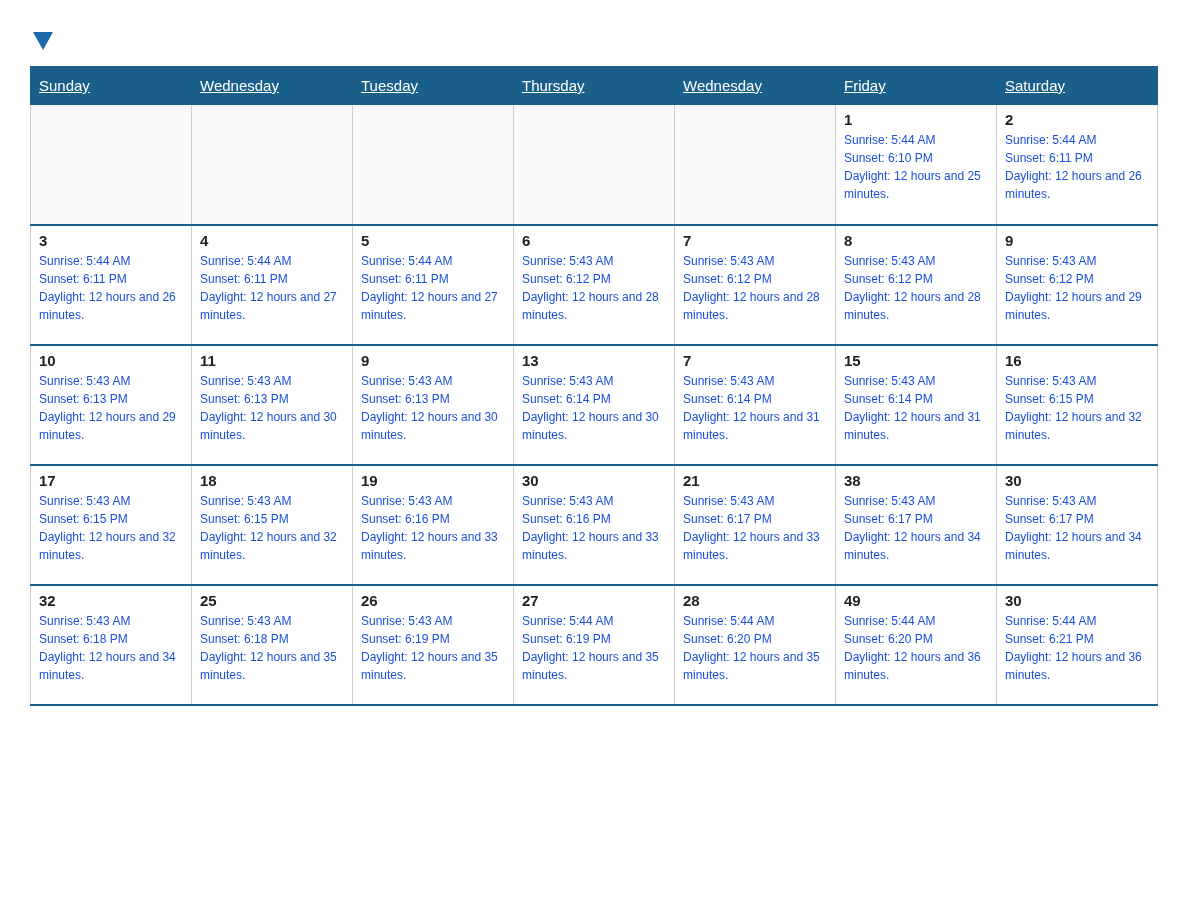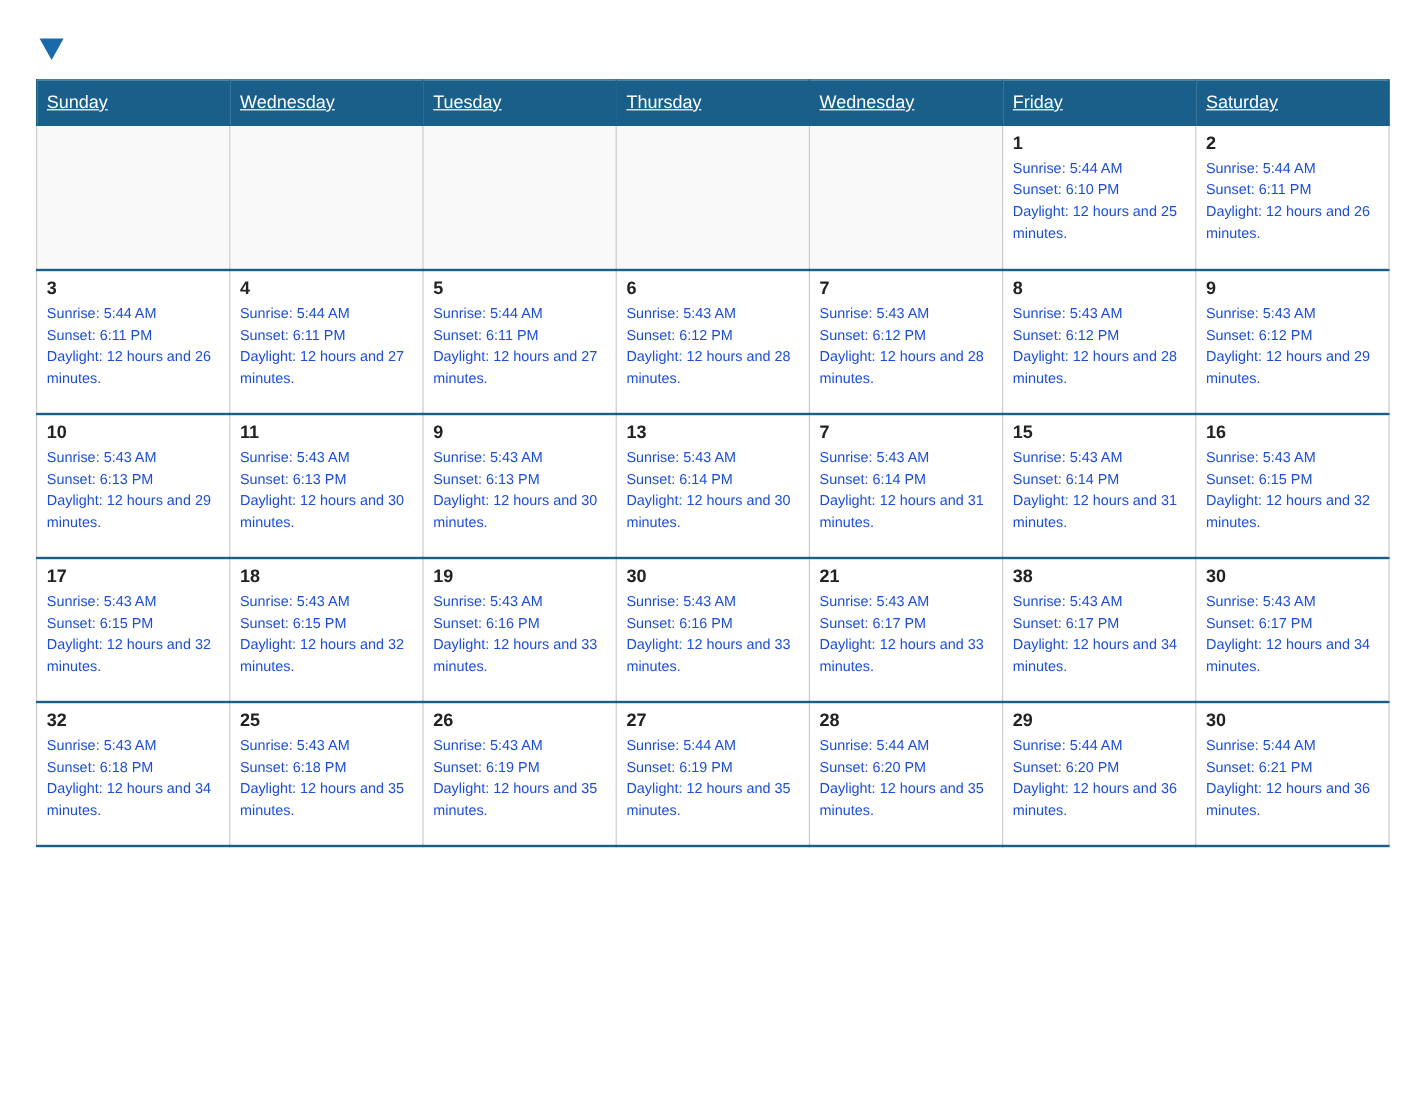--- a/index.html
+++ b/index.html
@@ -254,21 +254,21 @@
         </td>
         <td>
           <span class="day-number">27</span>
           <div class="day-info">Sunrise: 5:44 AM<br>Sunset: 6:19 PM<br>Daylight: 12 hours and 35 minutes.</div>
         </td>
         <td>
           <span class="day-number">28</span>
           <div class="day-info">Sunrise: 5:44 AM<br>Sunset: 6:20 PM<br>Daylight: 12 hours and 35 minutes.</div>
         </td>
         <td>
-          <span class="day-number">29</span>
+          <span class="day-number">49</span>
           <div class="day-info">Sunrise: 5:44 AM<br>Sunset: 6:20 PM<br>Daylight: 12 hours and 36 minutes.</div>
         </td>
         <td>
           <span class="day-number">30</span>
           <div class="day-info">Sunrise: 5:44 AM<br>Sunset: 6:21 PM<br>Daylight: 12 hours and 36 minutes.</div>
         </td>
       </tr>
     </tbody>
 </table>
 

